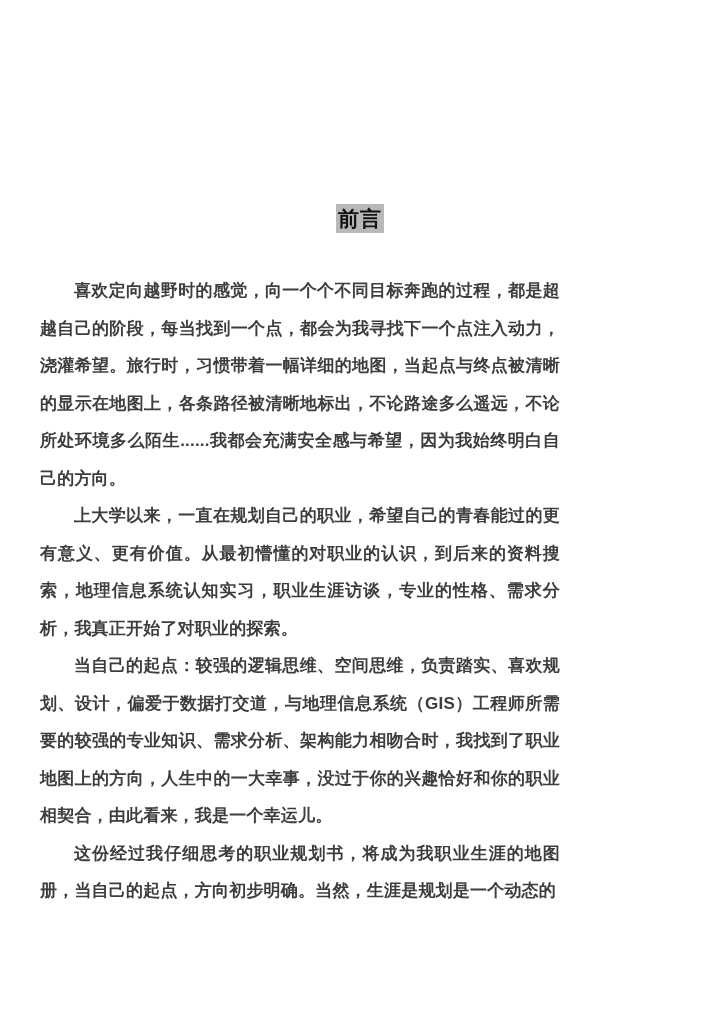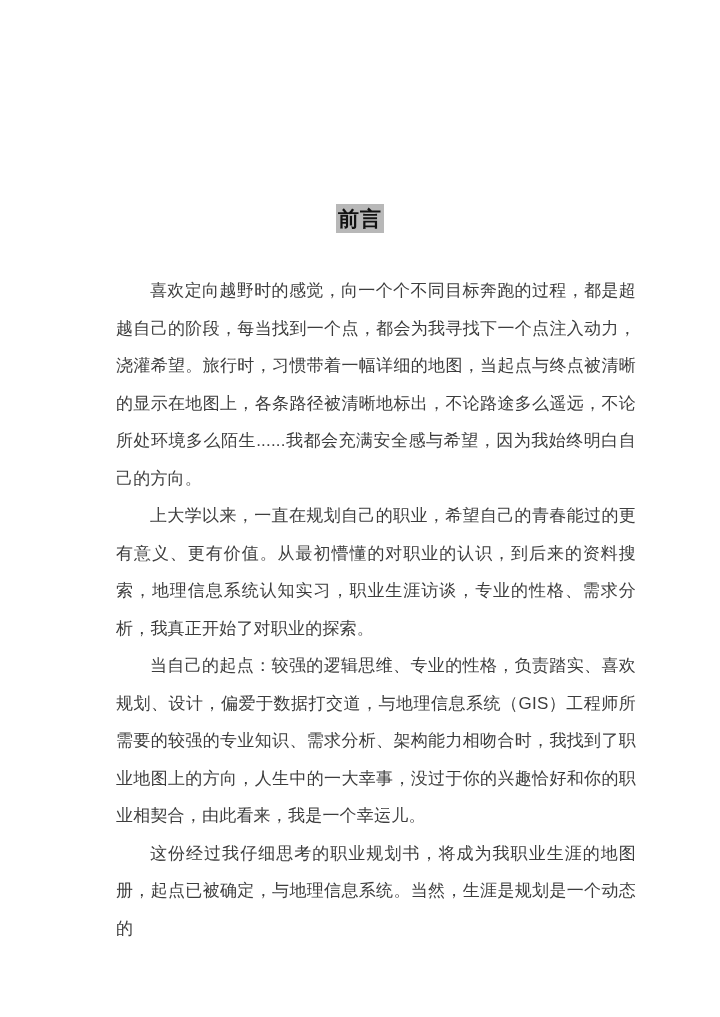--- a/index.html
+++ b/index.html
@@ -31,22 +31,23 @@
     display: inline-block;
     background: var(--highlight);
     color: #111111;
     font-size: 21px;
     font-weight: bold;
     line-height: 29px;
     padding: 0 2px;
     letter-spacing: 1px;
   }
   .body-text {
-    margin: 39px 100px 0 116px;
+    margin: 39px 100px 0 40px;
     width: 520px;
+    font-weight: bold;
   }
   .body-text p {
     font-size: 17px;
     line-height: 37.5px;
     color: var(--text);
     text-align: justify;
     text-indent: 2em;
     letter-spacing: 0.2px;
     word-break: break-all;
   }
@@ -54,16 +55,16 @@
 </head>
 <body>
 
 <div class="page">
   <div class="title-row">
     <span class="title-highlight">前言</span>
   </div>
   <div class="body-text">
     <p>喜欢定向越野时的感觉，向一个个不同目标奔跑的过程，都是超越自己的阶段，每当找到一个点，都会为我寻找下一个点注入动力，浇灌希望。旅行时，习惯带着一幅详细的地图，当起点与终点被清晰的显示在地图上，各条路径被清晰地标出，不论路途多么遥远，不论所处环境多么陌生......我都会充满安全感与希望，因为我始终明白自己的方向。</p>
     <p>上大学以来，一直在规划自己的职业，希望自己的青春能过的更有意义、更有价值。从最初懵懂的对职业的认识，到后来的资料搜索，地理信息系统认知实习，职业生涯访谈，专业的性格、需求分析，我真正开始了对职业的探索。</p>
-    <p>当自己的起点：较强的逻辑思维、专业的性格，负责踏实、喜欢规划、设计，偏爱于数据打交道，与地理信息系统（GIS）工程师所需要的较强的专业知识、需求分析、架构能力相吻合时，我找到了职业地图上的方向，人生中的一大幸事，没过于你的兴趣恰好和你的职业相契合，由此看来，我是一个幸运儿。</p>
-    <p>这份经过我仔细思考的职业规划书，将成为我职业生涯的地图册，起点已被确定，与地理信息系统。当然，生涯是规划是一个动态的</p>
+    <p>当自己的起点：较强的逻辑思维、空间思维，负责踏实、喜欢规划、设计，偏爱于数据打交道，与地理信息系统（GIS）工程师所需要的较强的专业知识、需求分析、架构能力相吻合时，我找到了职业地图上的方向，人生中的一大幸事，没过于你的兴趣恰好和你的职业相契合，由此看来，我是一个幸运儿。</p>
+    <p>这份经过我仔细思考的职业规划书，将成为我职业生涯的地图册，当自己的起点，方向初步明确。当然，生涯是规划是一个动态的</p>
   </div>
 </div>
 
 </body></html>

